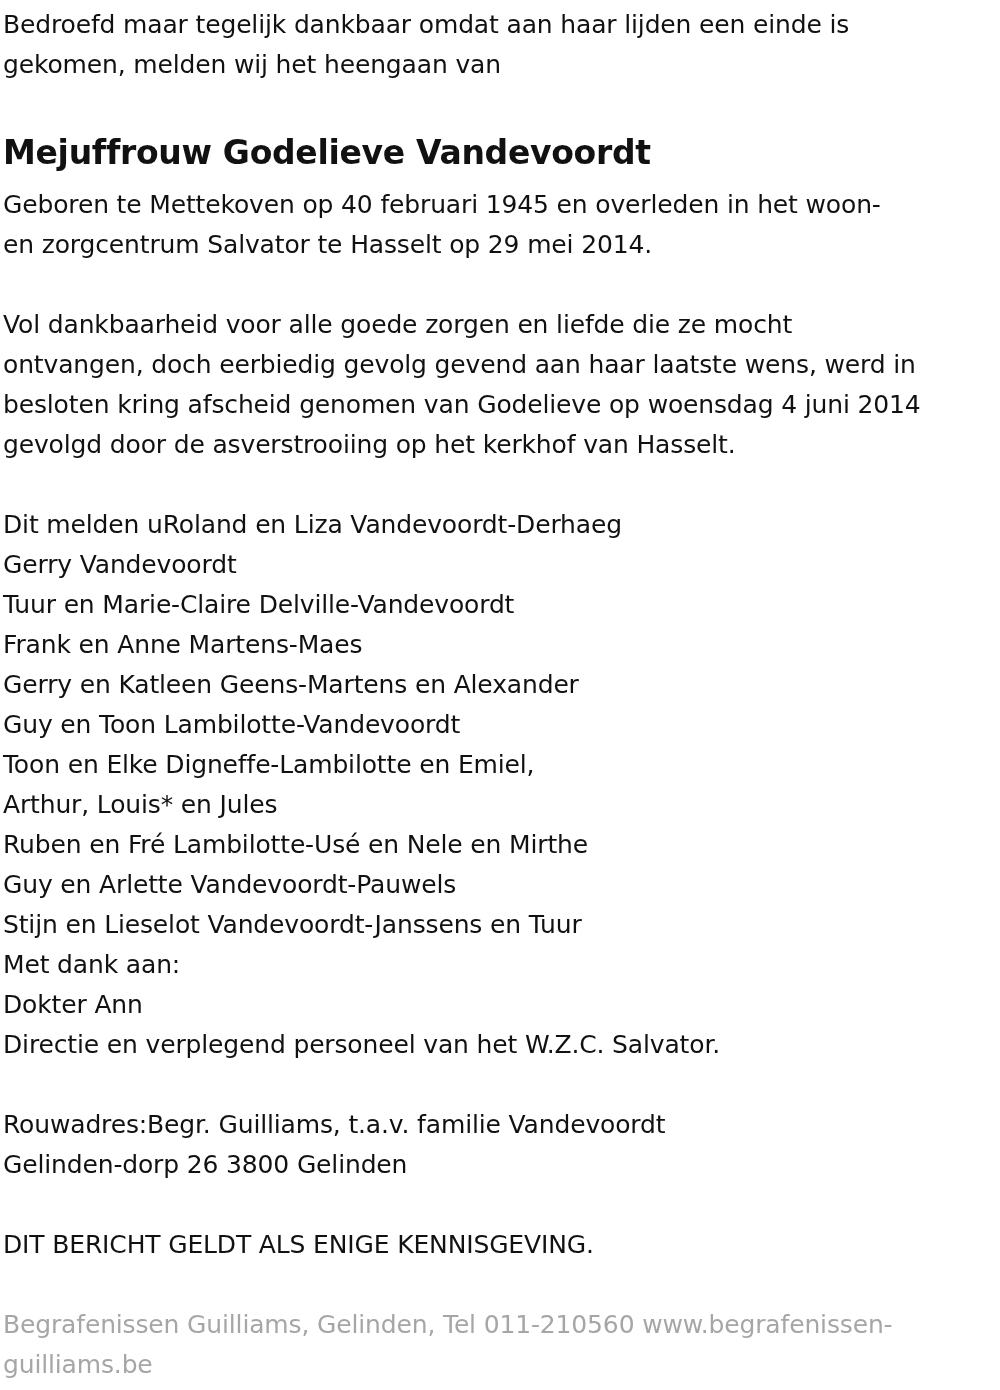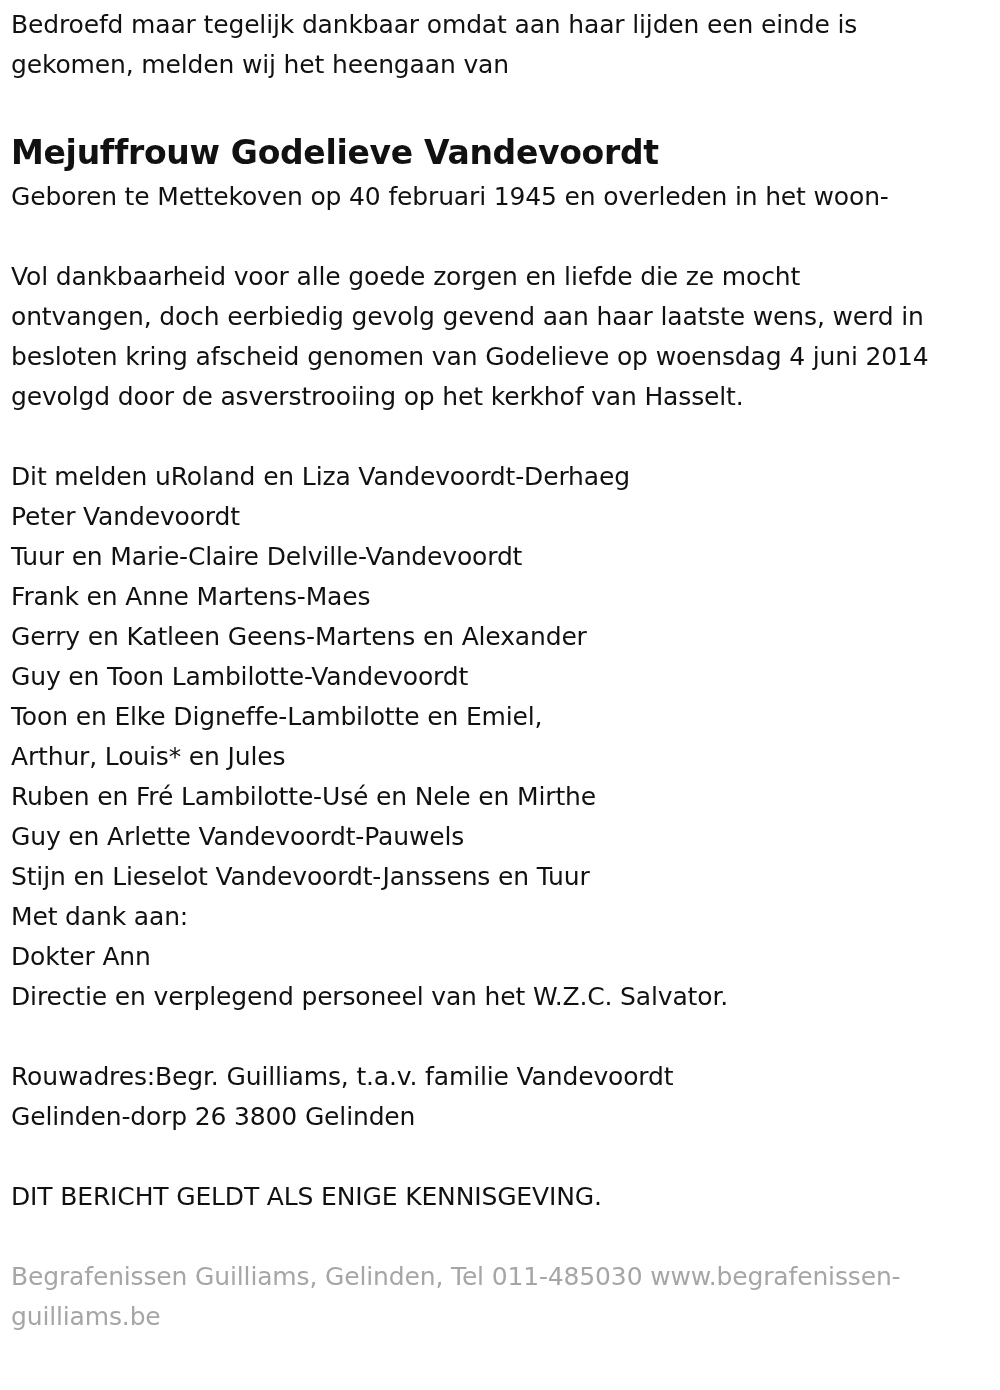--- a/index.html
+++ b/index.html
@@ -9,37 +9,37 @@
     }
     body {
       width: 1000px;
       height: 1390px;
       overflow: hidden;
       font-family: "DejaVu Sans", "Liberation Sans", sans-serif;
       color: #111111;
     }
     .page {
       position: relative;
-      padding: 5px 11px 0 11px;
+      padding: 5px 11px 0 3px;
       box-sizing: border-box;
       width: 1000px;
     }
     .line {
       font-size: 25px;
       line-height: 40px;
       white-space: nowrap;
       letter-spacing: -0.15px;
     }
     .intro { margin: 0; }
     .title {
       font-size: 33px;
       font-weight: bold;
       line-height: 40px;
       margin-top: 48px;
-      margin-bottom: 4px;
+      margin-bottom: 12px;
       white-space: nowrap;
       letter-spacing: -0.3px;
     }
     .block { margin: 0; }
     .gap { height: 40px; }
     .footer {
       color: #a6a6a6;
     }
   </style>
 </head>
@@ -49,36 +49,37 @@
 
   <div class="block intro">
     <div class="line">Bedroefd maar tegelijk dankbaar omdat aan haar lijden een einde is</div>
     <div class="line">gekomen, melden wij het heengaan van</div>
   </div>
 
   <div class="title">Mejuffrouw Godelieve Vandevoordt</div>
 
   <div class="block">
     <div class="line">Geboren te Mettekoven op 40 februari 1945 en overleden in het woon-</div>
+    <div class="line">en zorgcentrum Salvator te Hasselt op 29 mei 2014.</div>
   </div>
 
   <div class="gap"></div>
 
   <div class="block">
     <div class="line">Vol dankbaarheid voor alle goede zorgen en liefde die ze mocht</div>
     <div class="line">ontvangen, doch eerbiedig gevolg gevend aan haar laatste wens, werd in</div>
     <div class="line">besloten kring afscheid genomen van Godelieve op woensdag 4 juni 2014</div>
     <div class="line">gevolgd door de asverstrooiing op het kerkhof van Hasselt.</div>
   </div>
 
   <div class="gap"></div>
 
   <div class="block">
     <div class="line">Dit melden uRoland en Liza Vandevoordt-Derhaeg</div>
-    <div class="line">Peter Vandevoordt</div>
+    <div class="line">Gerry Vandevoordt</div>
     <div class="line">Tuur en Marie-Claire Delville-Vandevoordt</div>
     <div class="line">Frank en Anne Martens-Maes</div>
     <div class="line">Gerry en Katleen Geens-Martens en Alexander</div>
     <div class="line">Guy en Toon Lambilotte-Vandevoordt</div>
     <div class="line">Toon en Elke Digneffe-Lambilotte en Emiel,</div>
     <div class="line">Arthur, Louis* en Jules</div>
     <div class="line">Ruben en Fré Lambilotte-Usé en Nele en Mirthe</div>
     <div class="line">Guy en Arlette Vandevoordt-Pauwels</div>
     <div class="line">Stijn en Lieselot Vandevoordt-Janssens en Tuur</div>
     <div class="line">Met dank aan:</div>
@@ -93,17 +94,17 @@
     <div class="line">Gelinden-dorp 26 3800 Gelinden</div>
   </div>
 
   <div class="gap"></div>
 
   <div class="line">DIT BERICHT GELDT ALS ENIGE KENNISGEVING.</div>
 
   <div class="gap"></div>
 
   <div class="block footer">
-    <div class="line">Begrafenissen Guilliams, Gelinden, Tel 011-485030 www.begrafenissen-</div>
+    <div class="line">Begrafenissen Guilliams, Gelinden, Tel 011-210560 www.begrafenissen-</div>
     <div class="line">guilliams.be</div>
   </div>
 
 </div>
 
 </body></html>

